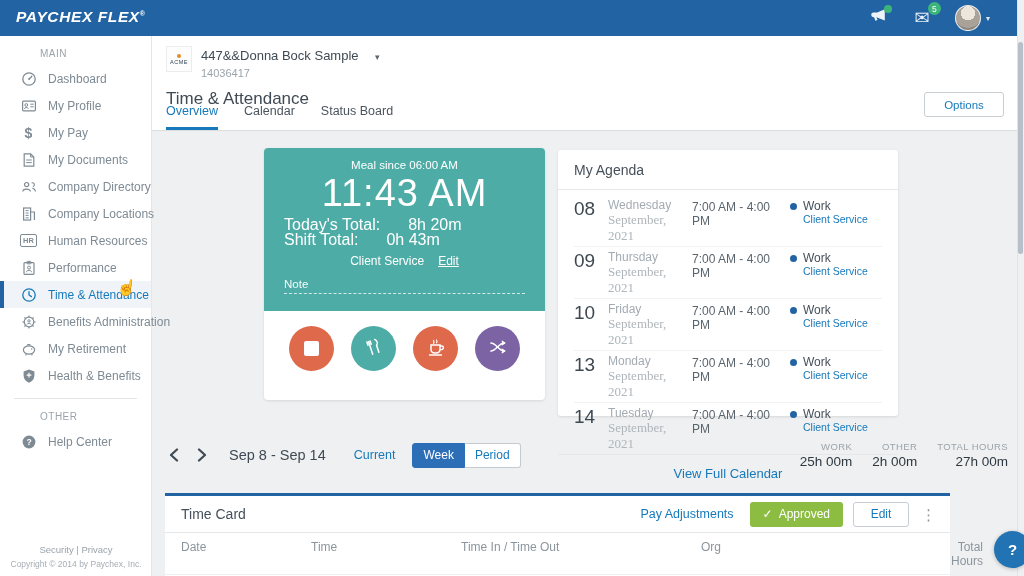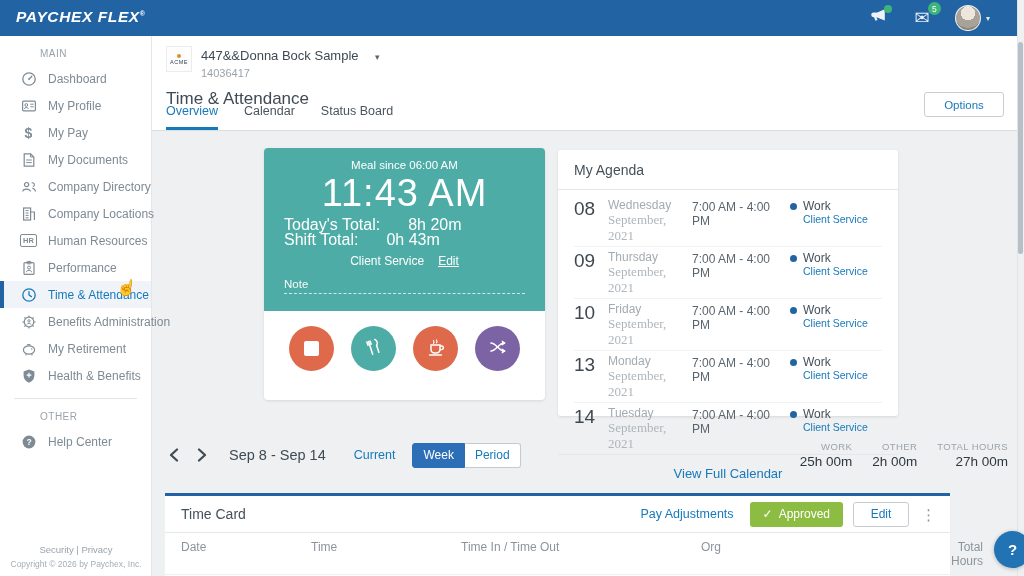--- a/index.html
+++ b/index.html
@@ -276,21 +276,21 @@
           <svg viewBox="0 0 16 16">
             <circle cx="8" cy="8" r="6.4" fill="currentColor"></circle>
             <text x="8" y="11" font-size="8.5" text-anchor="middle" fill="#fff" font-weight="bold">?</text>
           </svg>
         </span>
       <span class="nlabel">Help Center</span>
     </div>
 
     <div class="sidebar-footer">
       <div class="sf-links">Security | Privacy</div>
-      <div class="sf-copy">Copyright © 2026 by Paychex, Inc.</div>
+      <div class="sf-copy">Copyright © 2014 by Paychex, Inc.</div>
     </div>
   </aside>
 
   <section class="content-top">
     <div class="company">
       <span class="co-logo">
         <span class="co-dot"></span>
         <span class="co-acme">ACME</span>
       </span>
       <span>

